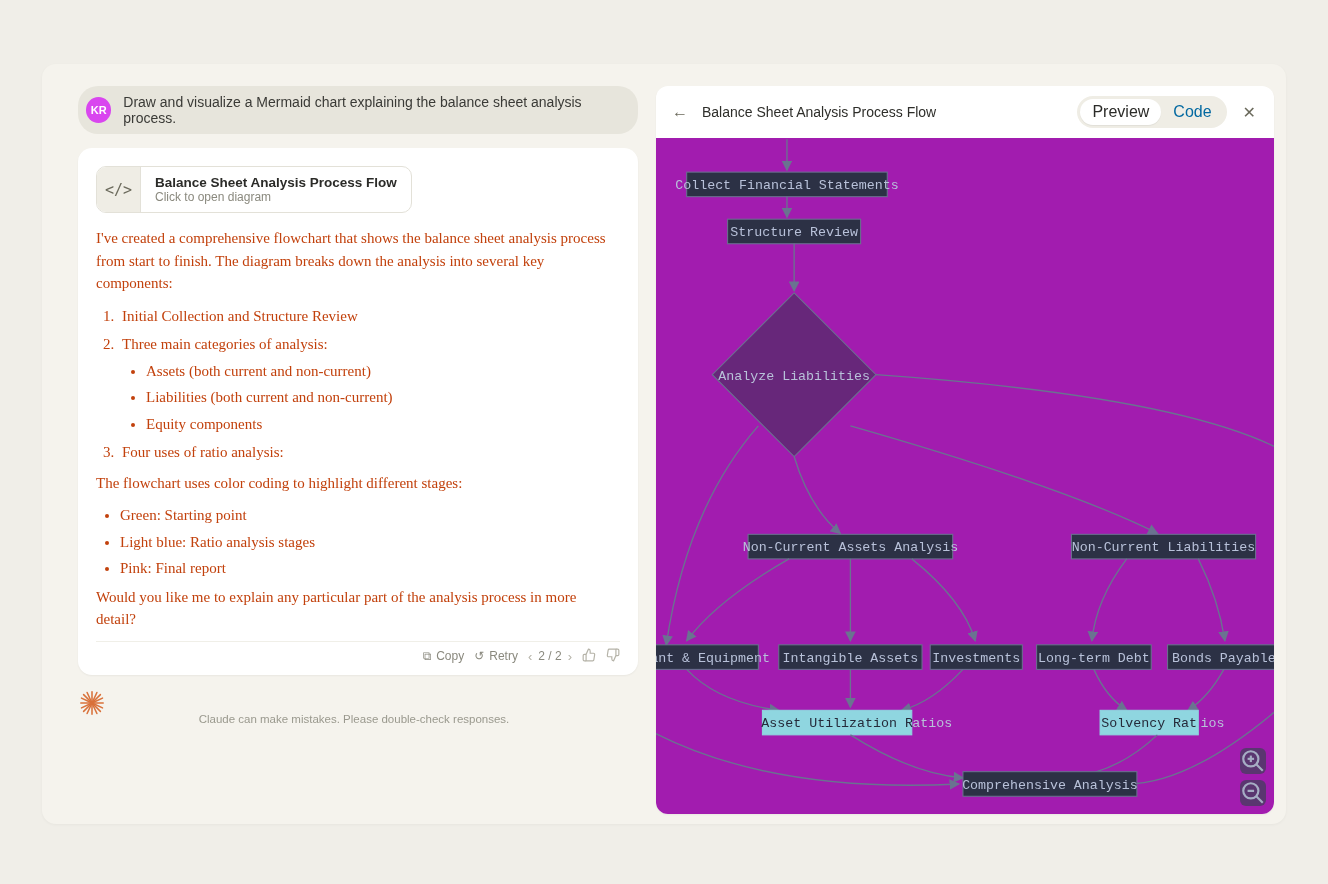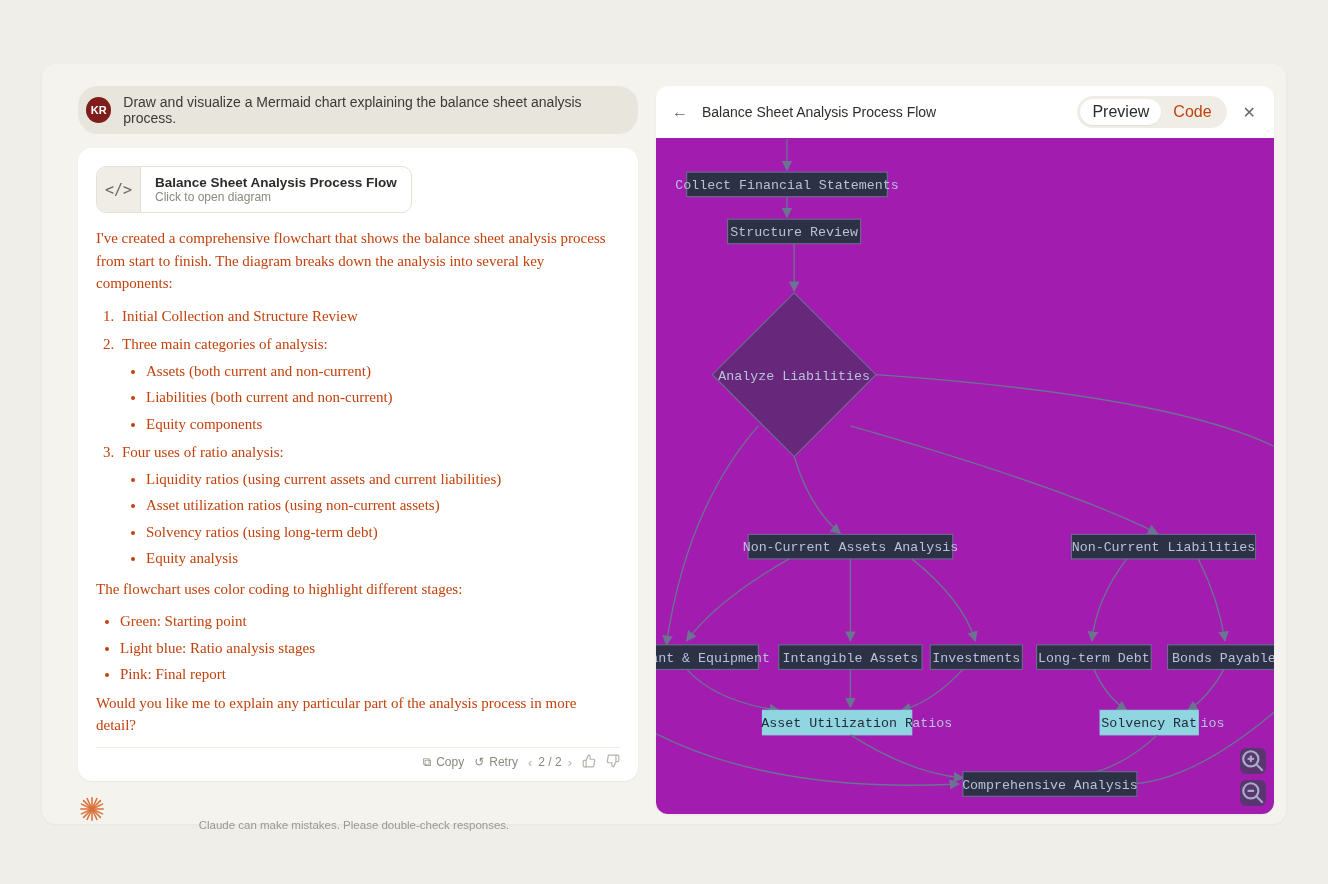--- a/index.html
+++ b/index.html
@@ -33,21 +33,21 @@
     gap: 12px;
     background: #e7e5dc;
     border-radius: 20px;
     padding: 8px 14px 8px 8px;
     width: fit-content;
     margin-bottom: 14px;
   }
   .avatar {
     width: 26px; height: 26px;
     border-radius: 50%;
-    background: #7f1d1d;
+    background: #d946ef;
     color: #fff;
     font-family: -apple-system, Helvetica, Arial, sans-serif;
     font-size: 11px;
     font-weight: 600;
     display: flex; align-items: center; justify-content: center;
   }
   .user-text {
     font-family: -apple-system, Helvetica, Arial, sans-serif;
     font-size: 14px;
     color: #3a3a36;
@@ -149,21 +149,21 @@
   }
   .back-arrow { color: #6b6a5c; cursor: pointer; padding: 2px 4px;}
   .panel-title { font-size: 14px; font-weight: 500; color: #2e2e2a; flex:1;}
   .toggle {
     background: #efede5;
     border-radius: 16px;
     display: flex;
     padding: 3px;
     font-size: 16px;
   }
-  .toggle span { padding: 4px 12px; border-radius: 14px; color: #c2410c; cursor:pointer;}
+  .toggle span { padding: 4px 12px; border-radius: 14px; color: #0369a1; cursor:pointer;}
   .toggle .active { background: #fff; color: #2b2b28; font-weight: 500; box-shadow: 0 1px 1px rgba(0,0,0,0.06);}
   .close-x { color: #6b6a5c; cursor: pointer; padding: 0 6px; font-size: 16px;}
   .diagram-area {
     flex: 1;
     background: #a21caf;
     position: relative;
     overflow: hidden;
   }
   .diagram-area svg { width: 100%; height: 100%; }
   .node-rect { fill: #2c3145; stroke: #6a7390; stroke-width: 1;}
@@ -219,26 +219,20 @@
           <li>
             <span>Three main categories of analysis:</span>
             <ul>
               <li>Assets (both current and non-current)</li>
               <li>Liabilities (both current and non-current)</li>
               <li>Equity components</li>
             </ul>
           </li>
           <li>
             <span>Four uses of ratio analysis:</span>
-            <ul>
-              <li>Liquidity ratios (using current assets and current liabilities)</li>
-              <li>Asset utilization ratios (using non-current assets)</li>
-              <li>Solvency ratios (using long-term debt)</li>
-              <li>Equity analysis</li>
-            </ul>
           </li>
         </ol>
         <p>The flowchart uses color coding to highlight different stages:</p>
         <ul>
           <li>Green: Starting point</li>
           <li>Light blue: Ratio analysis stages</li>
           <li>Pink: Final report</li>
         </ul>
         <p>Would you like me to explain any particular part of the analysis process in more detail?</p>
       </div>

